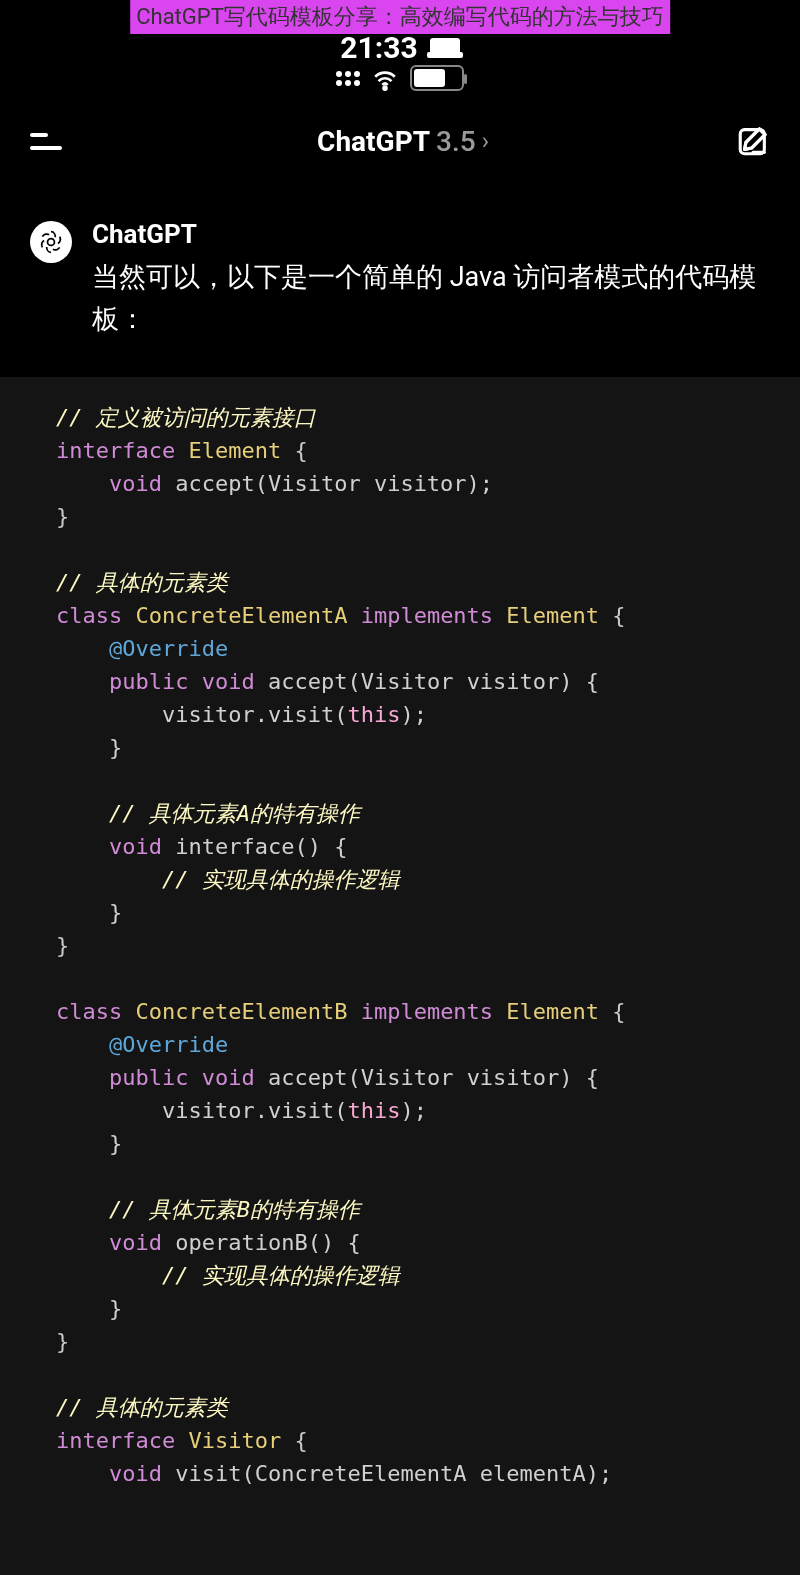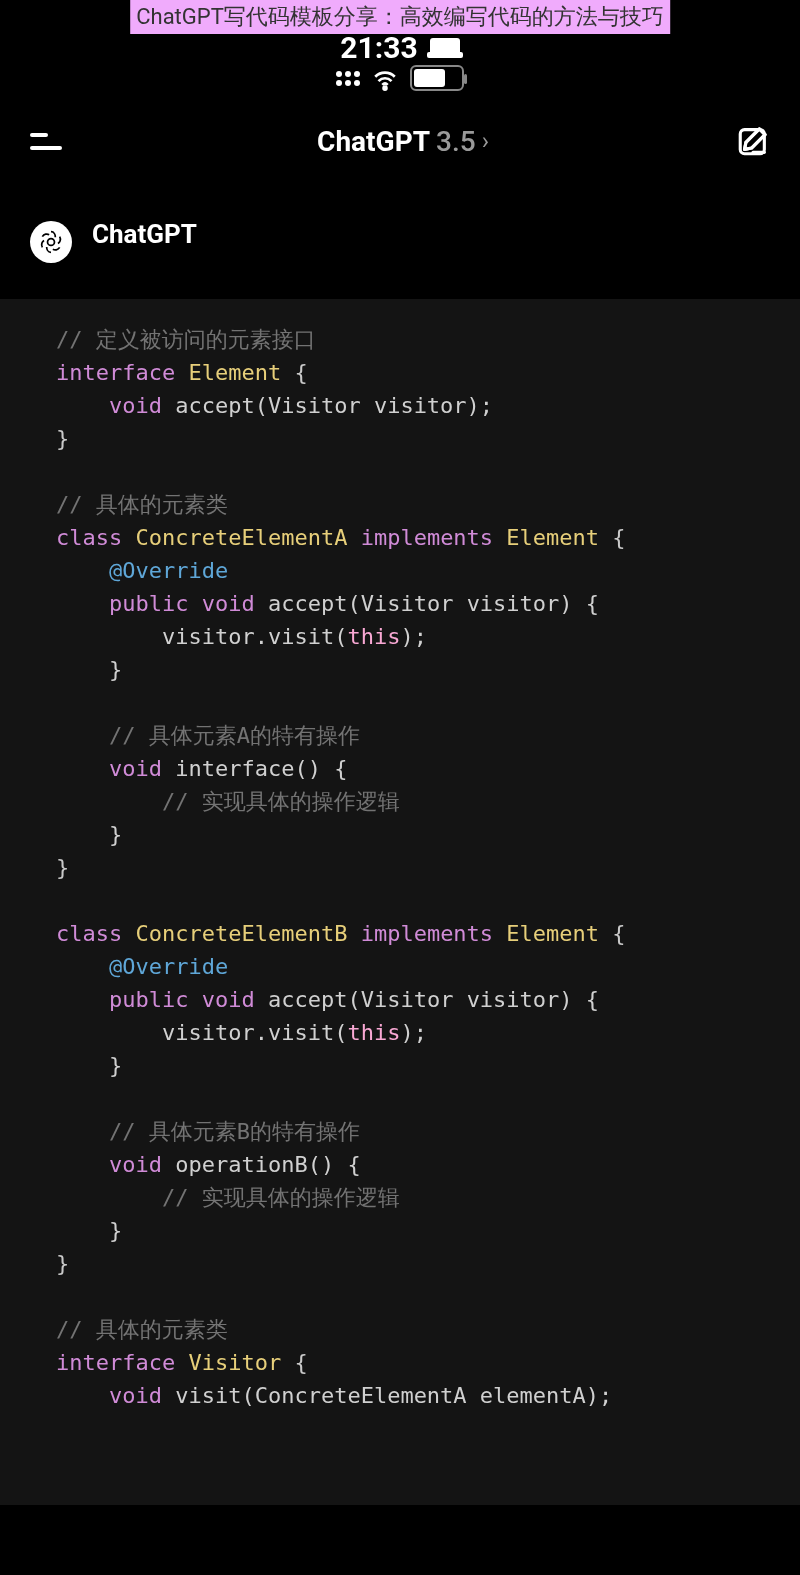--- a/index.html
+++ b/index.html
@@ -4,21 +4,21 @@
 <style>
   * { margin:0; padding:0; box-sizing:border-box; }
   body {
     width:800px; height:1575px;
     background:#000; color:#fff;
     font-family:-apple-system,BlinkMacSystemFont,"Segoe UI",Roboto,Helvetica,Arial,sans-serif;
     overflow:hidden; position:relative;
   }
   .banner {
     position:absolute; top:0; left:50%; transform:translateX(-50%);
-    background:#f0abfc; color:#333; font-size:22px; padding:2px 6px;
+    background:#d946ef; color:#333; font-size:22px; padding:2px 6px;
     z-index:10; white-space:nowrap;
   }
   .statusbar {
     display:flex; justify-content:space-between; align-items:center;
     padding:30px 40px 8px 40px; font-size:30px; font-weight:700;flex-direction:column;
   }
   .sb-left { display:flex; align-items:center; gap:12px; }
   .bed-icon { width:30px; height:20px; background:#fff; border-radius:3px; position:relative; }
   .bed-icon::after{ content:""; position:absolute; bottom:0; left:-3px; right:-3px; height:6px; background:#fff; border-radius:2px;}
   .sb-right { display:flex; align-items:center; gap:12px; }
@@ -53,21 +53,21 @@
   .avatar.bot{ background:#fff; display:flex; align-items:center; justify-content:center; }
   .avatar.bot svg{ width:26px; height:26px; }
   .msg-body{ flex:1; }
   .sender{ font-size:26px; font-weight:700; margin-bottom:8px; }
   .text{ font-size:27px; line-height:1.55; }
   .codeblock{
     background:#141414; margin:0 -30px; padding:24px 30px 60px 86px;
     font-family:ui-monospace,SFMono-Regular,Menlo,Consolas,monospace;
     font-size:22px; line-height:1.5; white-space:pre; overflow:hidden;
   }
-  .c-comment{ color:#737373; }
+  .c-comment{ color:#fef9c3;font-style:italic; }
   .c-key{ color:#d08bd7; }
   .c-type{ color:#e7cf7a; }
   .c-anno{ color:#5fa7d8; }
   .c-this{ color:#f9a8d4; }
   .c-plain{ color:#d0d0d0; }
   .c-punc{ color:#c9c9c9; }
 </style>
 </head>
 <body>
 
@@ -133,20 +133,21 @@
             <path d="M20 7c1.5 2.6.2 5.3-1.6 6.3"></path>
             <path d="M20 17c-1.5 2.6-4.5 2.8-6.3 1.8"></path>
             <path d="M12 21.5c-3 0-4-3-4-5"></path>
             <path d="M4 17c-1.5-2.6-.2-5.3 1.6-6.3"></path>
             <path d="M4 7c1.5-2.6 4.5-2.8 6.3-1.8"></path>
           </g>
         </svg>
     </div>
     <div class="msg-body">
       <div class="sender">ChatGPT</div>
+      <div class="text">当然可以，以下是一个简单的 Java 访问者模式的代码模板：</div>
     </div>
   </div>
 </div>
 
 <div class="codeblock" id="codeblock"><span class="c-comment">// 定义被访问的元素接口</span>
 <span class="c-key">interface</span><span class="c-plain"> </span><span class="c-type">Element</span><span class="c-punc"> {</span>
 <span class="c-plain">    </span><span class="c-key">void</span><span class="c-plain"> accept(Visitor visitor);</span>
 <span class="c-punc">}</span>
 
 <span class="c-comment">// 具体的元素类</span>

